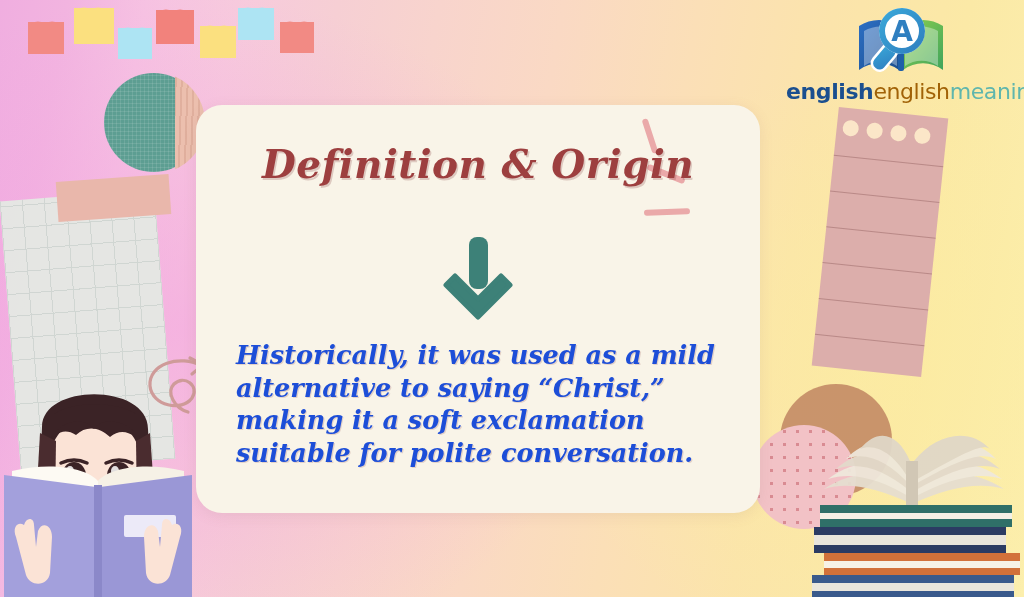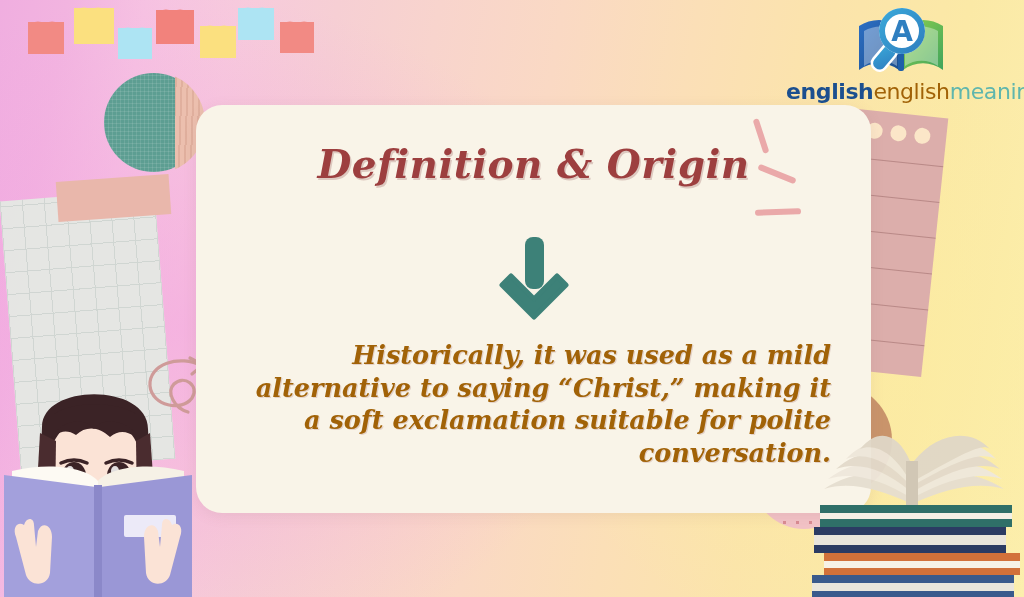--- a/index.html
+++ b/index.html
@@ -139,21 +139,21 @@
     border-radius: 50%;
     background:
       radial-gradient(circle, #d98b92 1.6px, rgba(0,0,0,0) 1.8px) 0 0 / 13px 13px,
       #f2c2c6;
   }
 
   
   .card {
     position: absolute;
     left: 196px; top: 105px;
-    width: 675px; height: 408px;
+    width: 564px; height: 408px;
     background: #f9f4e8;
     border-radius: 26px;
     box-shadow: 0 3px 14px rgba(150,110,110,.12);
   }
   .sparkles { position: absolute; right: 28px; top: 22px; width: 110px; height: 90px; }
   .sparkle {
     position: absolute;
     height: 6px;
     border-radius: 4px;
     background: #eaa9a9;
@@ -171,27 +171,27 @@
     text-shadow: 1.5px 1.5px 0 rgba(140,70,70,.25);
   }
   .arrow-wrap {
     position: absolute;
     left: 0; right: 0; top: 128px;
     display: flex; justify-content: center;
   }
   .card-body {
     position: absolute;
     left: 40px; right: 40px; top: 234px;
-    text-align: right;
+    text-align: left;
     font-family: "DejaVu Serif", serif;
     font-weight: bold;
     font-style: italic;
     font-size: 25.5px;
     line-height: 1.28;
-    color: #a16207;
+    color: #1d4ed8;
     text-shadow: 1.2px 1.2px 0 rgba(140,70,70,.2);
   }
 
   
   .logo {
     position: absolute;
     right: 8px; top: 4px;
     width: 230px;
     text-align: center;
   }

